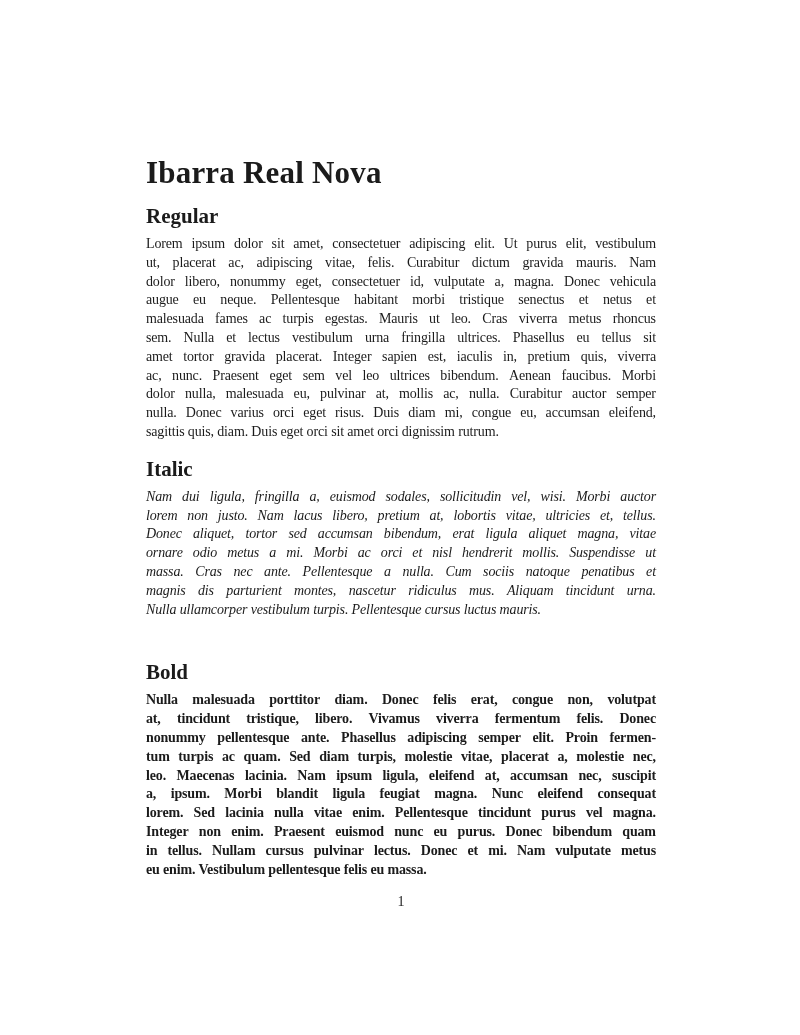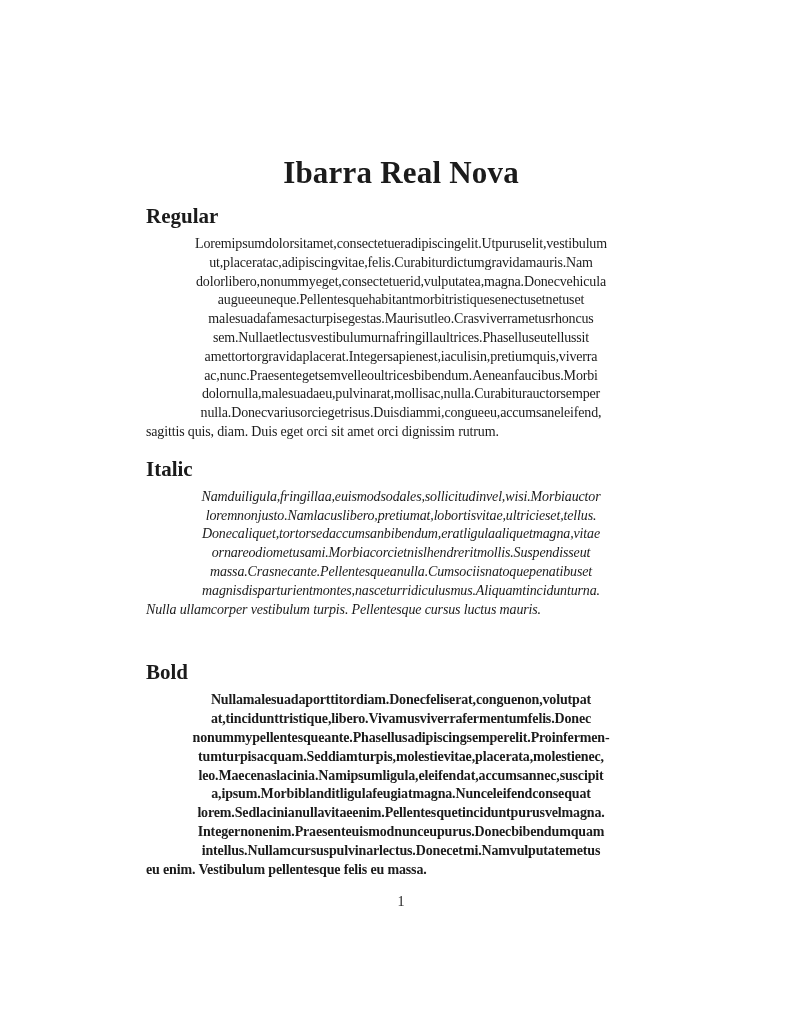--- a/index.html
+++ b/index.html
@@ -15,21 +15,20 @@
     color: #1b1b1b;
     font-family: "Liberation Serif", "DejaVu Serif", serif;
     overflow: hidden;
   }
   .content {
     width: 510px;
     margin-left: 146px;
   }
   .doc-title {
     margin: 155px auto 0 auto;
-    text-align: center;
     font-size: 31px;
     line-height: 36px;
     font-weight: bold;
     letter-spacing: 0.2px;
   }
   .section-heading {
     font-size: 21px;
     line-height: 26px;
     font-weight: bold;
   }
@@ -37,21 +36,21 @@
   .heading-2 { margin-top: 14px; }
   .heading-3 { margin-top: 40px; }
   .para {
     margin-top: 6px;
     font-size: 14px;
     line-height: 18.8px;
     letter-spacing: -0.15px;
   }
   .para .line {
     display: flex;
-    justify-content: center;
+    justify-content: space-between;
     height: 18.8px;
     white-space: pre;
   }
   .para .line.last {
     display: block;
     white-space: normal;
   }
   .para-italic { font-style: italic; }
   .para-bold   { font-weight: bold; }
   .page-number {

